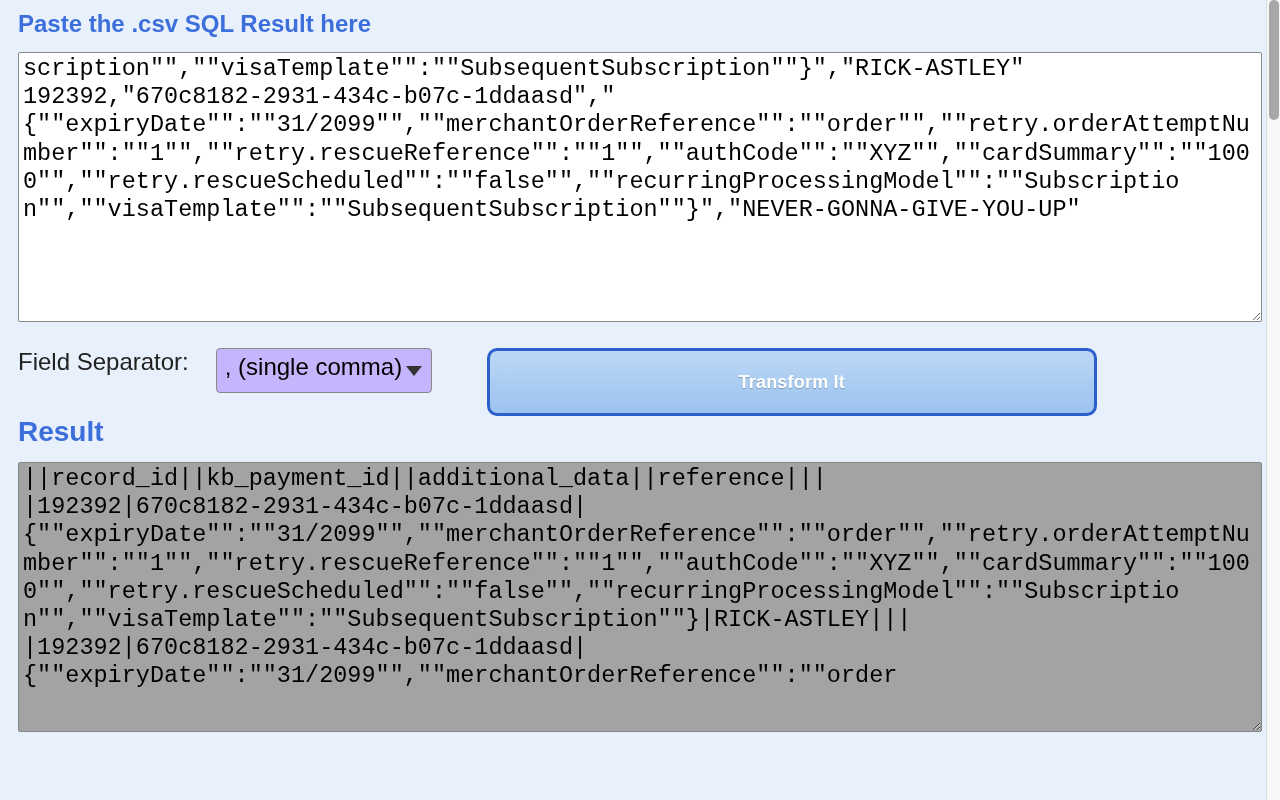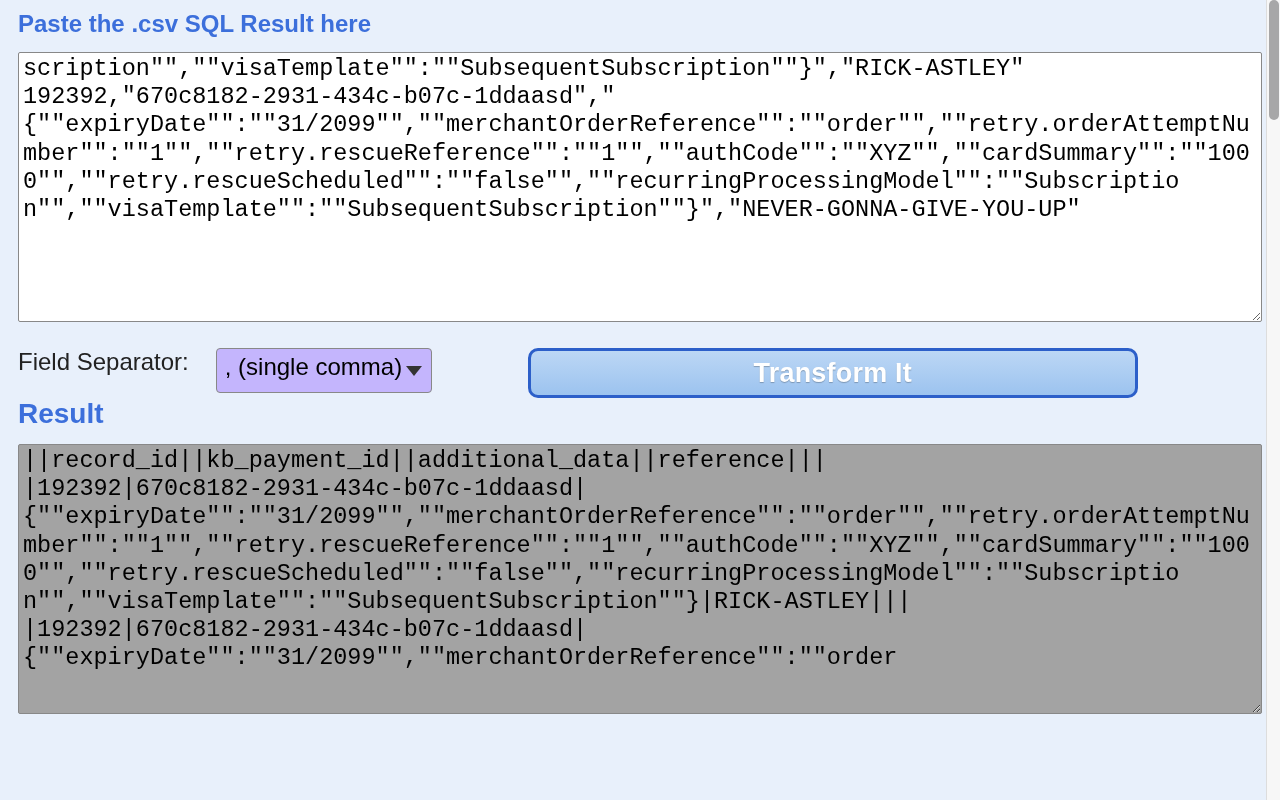--- a/index.html
+++ b/index.html
@@ -77,25 +77,25 @@
     top: 50%;
     width: 0;
     height: 0;
     border-left: 8px solid transparent;
     border-right: 8px solid transparent;
     border-top: 10px solid #333;
     transform: translateY(-50%);
     pointer-events: none;
   }
   .transform-btn {
-    margin-left: 69px;
+    margin-left: 28px;
     flex: 0 0 auto;
     width: 610px;
-    height: 50px;
-    font-size: 27px;
+    height: 68px;
+    font-size: 18px;
     font-weight: bold;
     color: #fff;
     text-shadow: 0 1px 1px rgba(0,0,0,0.25);
     background: linear-gradient(#bcd7f5, #9cc3ef);
     border: 3px solid #2c5fc9;
     border-radius: 10px;
     cursor: pointer;
     letter-spacing: 0.2px;
   }
   textarea.result-area {

